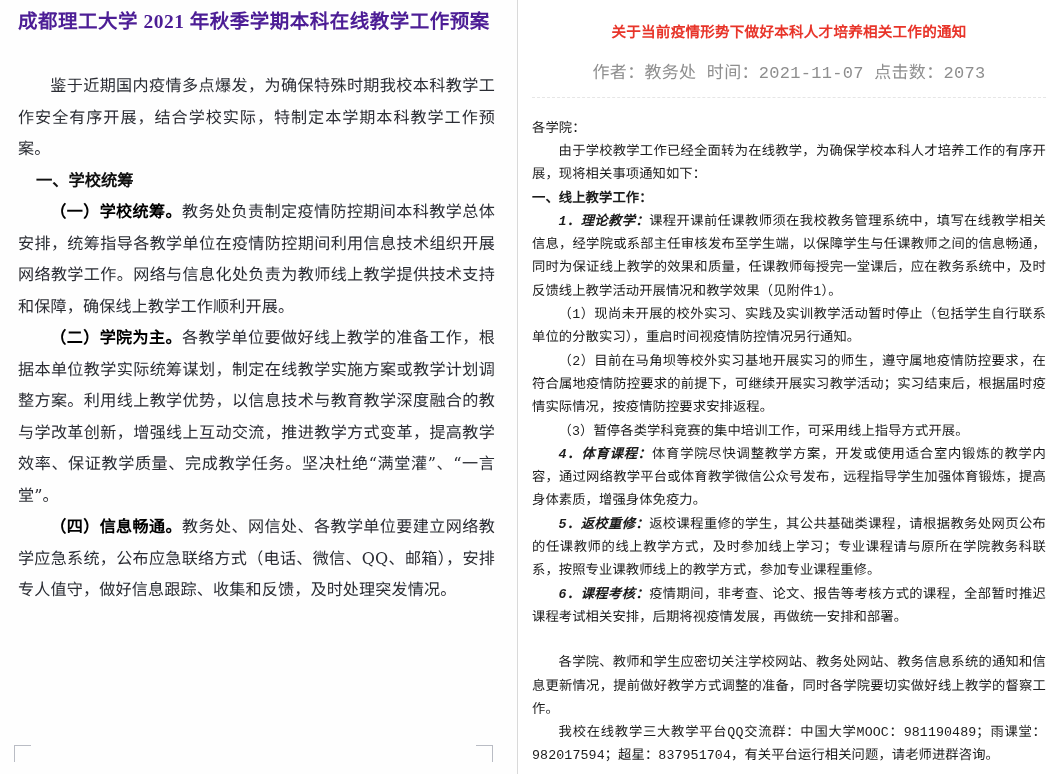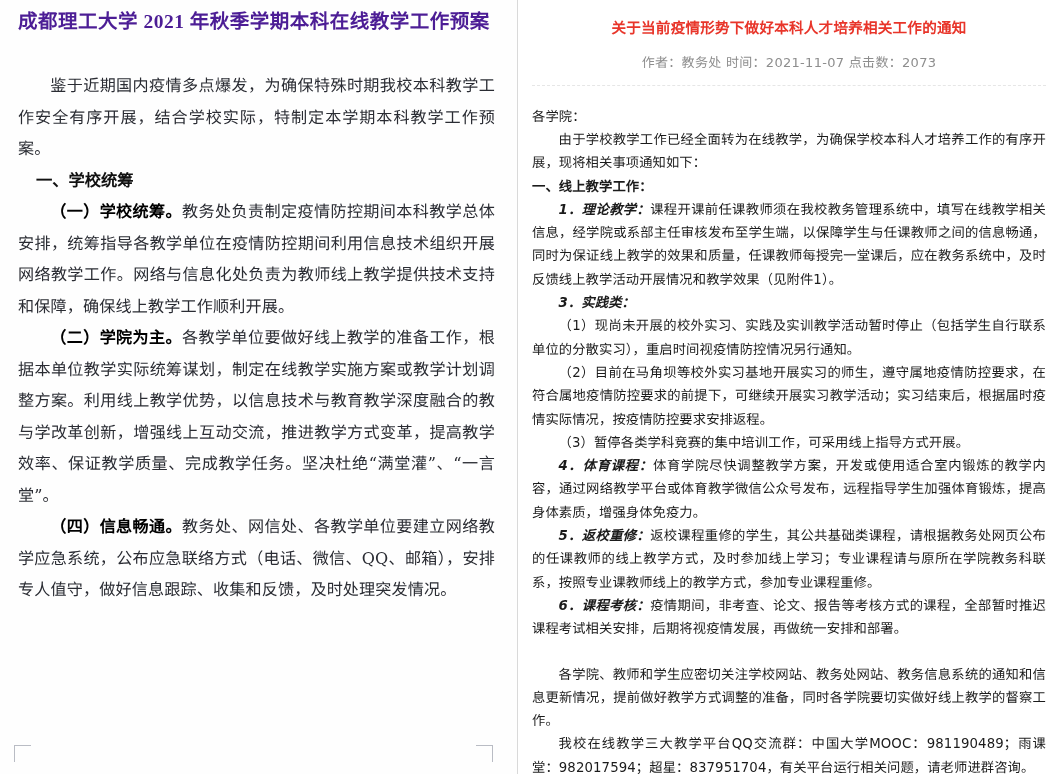--- a/index.html
+++ b/index.html
@@ -90,36 +90,37 @@
     border-width: 0;
   }
   .crop.bl { left: 14px;  bottom: 12px; border-left-width: 1.4px; border-top-width: 1.4px; }
   .crop.br { right: 24px; bottom: 12px; border-right-width: 1.4px; border-top-width: 1.4px; }
 
   
   .web-pane {
     width: 540px;
     height: 774px;
     background: #ffffff;
-    padding: 6px 12px 0 14px;
+    padding: 12px 12px 0 14px;
     overflow: hidden;
     position: relative;
+    font-family: Liberation Mono, monospace;
   }
   .web-title {
     margin: 12px 0 0 0;
     text-align: center;
     font-size: 14.6px;
     font-weight: bold;
     line-height: 1.35;
     letter-spacing: 0.2px;
   }
   .web-meta {
     margin: 14px 0 0 0;
     text-align: center;
-    font-size: 13px;
+    font-size: 17px;
     color: #8e8e8e;
     letter-spacing: 0.3px;
   }
   .web-divider {
     margin: 14px 0 0 0;
     height: 0;
     border-top: 1px dashed #e6e6e6;
   }
   .web-body {
     margin-top: 19px;
@@ -170,21 +171,20 @@
 
     <div class="web-meta" style="color: rgb(142, 142, 142);">作者：教务处 时间：2021-11-07 点击数：2073</div>
 
     <div class="web-divider" style="border-top-color: rgb(230, 230, 230);"></div>
 
     <div class="web-body" id="web-body">
         <p><span>各学院：</span></p>
         <p class="ind"><span>由于学校教学工作已经全面转为在线教学，为确保学校本科人才培养工作的有序开展，现将相关事项通知如下：</span></p>
         <p class="bold"><span>一、线上教学工作：</span></p>
         <p class="ind"><span class="run-bi">1．理论教学：</span><span>课程开课前任课教师须在我校教务管理系统中，填写在线教学相关信息，经学院或系部主任审核发布至学生端，以保障学生与任课教师之间的信息畅通，同时为保证线上教学的效果和质量，任课教师每授完一堂课后，应在教务系统中，及时反馈线上教学活动开展情况和教学效果（见附件1）。</span></p>
-        <p class="ind"><span class="run-bi">3．实践类：</span></p>
         <p class="ind"><span>（1）现尚未开展的校外实习、实践及实训教学活动暂时停止（包括学生自行联系单位的分散实习），重启时间视疫情防控情况另行通知。</span></p>
         <p class="ind"><span>（2）目前在马角坝等校外实习基地开展实习的师生，遵守属地疫情防控要求，在符合属地疫情防控要求的前提下，可继续开展实习教学活动；实习结束后，根据届时疫情实际情况，按疫情防控要求安排返程。</span></p>
         <p class="ind"><span>（3）暂停各类学科竞赛的集中培训工作，可采用线上指导方式开展。</span></p>
         <p class="ind"><span class="run-bi">4．体育课程：</span><span>体育学院尽快调整教学方案，开发或使用适合室内锻炼的教学内容，通过网络教学平台或体育教学微信公众号发布，远程指导学生加强体育锻炼，提高身体素质，增强身体免疫力。</span></p>
         <p class="ind"><span class="run-bi">5．返校重修：</span><span>返校课程重修的学生，其公共基础类课程，请根据教务处网页公布的任课教师的线上教学方式，及时参加线上学习；专业课程请与原所在学院教务科联系，按照专业课教师线上的教学方式，参加专业课程重修。</span></p>
         <p class="ind"><span class="run-bi">6．课程考核：</span><span>疫情期间，非考查、论文、报告等考核方式的课程，全部暂时推迟课程考试相关安排，后期将视疫情发展，再做统一安排和部署。</span></p>
         <p class="ind gap"><span>各学院、教师和学生应密切关注学校网站、教务处网站、教务信息系统的通知和信息更新情况，提前做好教学方式调整的准备，同时各学院要切实做好线上教学的督察工作。</span></p>
         <p class="ind"><span>我校在线教学三大教学平台QQ交流群：中国大学MOOC：981190489；雨课堂：982017594；超星：837951704，有关平台运行相关问题，请老师进群咨询。</span></p>
       </div>
   </section>

